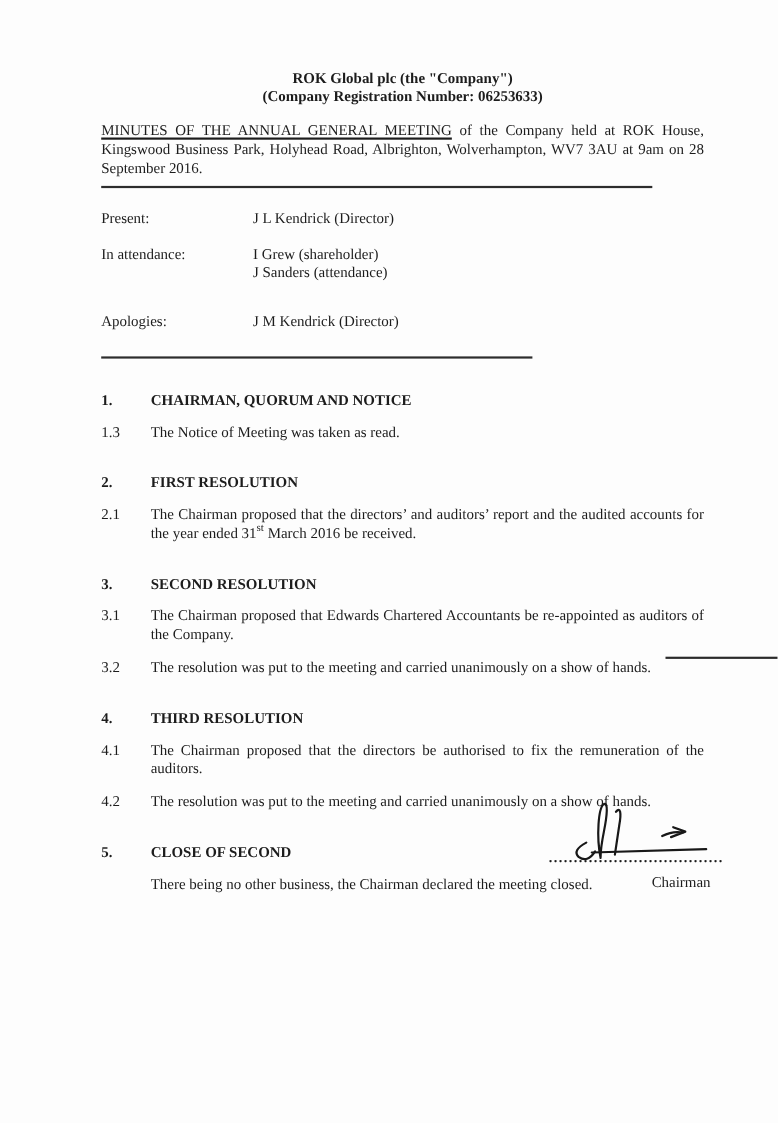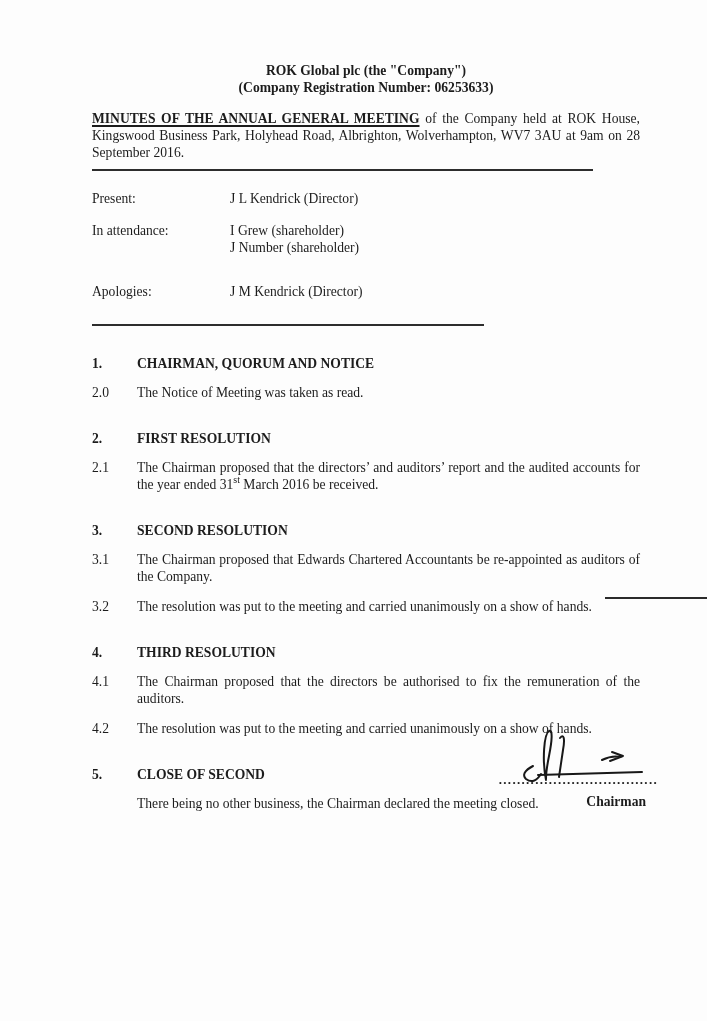--- a/index.html
+++ b/index.html
@@ -12,21 +12,21 @@
     overflow: hidden;
     font-size: 13.6px;
     line-height: 17px;
   }
   .page { padding: 62px 67px 0 92px; }
 
   .doc-header { text-align: center; font-weight: bold; }
 
   .intro { margin-top: 14px; text-align: justify; }
   .intro .lead {
-    font-weight: bold;
+    font-weight: normal;
     text-decoration: underline;
     text-decoration-thickness: 1.5px;
     text-underline-offset: 2px;
   }
 
   .rule { height: 2px; background: #2d2d2d; }
   .rule-1 { margin-top: 8px; width: 501px; }
   .rule-2 { margin-top: 24px; width: 392px; }
 
   .attendance { margin-top: 19px; }
@@ -66,21 +66,21 @@
     position: absolute;
     bottom: 26px; right: 0;
     font-size: 13px;
     font-weight: bold;
     letter-spacing: 1.3px;
     white-space: nowrap;
   }
   .sig-label {
     position: absolute;
     bottom: 4px; right: 12px;
-    font-weight: bold;
+    font-weight: normal;
   }
 </style>
 </head>
 <body>
 
 <div class="page">
 
   <div class="doc-header">
     <div>ROK Global plc (the "Company")</div>
     <div>(Company Registration Number: 06253633)</div>
@@ -94,38 +94,38 @@
 
   <div class="attendance">
     <div class="att-row">
       <div class="att-label">Present:</div>
       <div>J L Kendrick (Director)</div>
     </div>
     <div class="att-row gap-sm">
       <div class="att-label">In attendance:</div>
       <div>
         <div>I Grew (shareholder)</div>
-        <div>J Number (shareholder)</div>
+        <div>J Sanders (attendance)</div>
       </div>
     </div>
     <div class="att-row gap-lg">
       <div class="att-label">Apologies:</div>
       <div>J M Kendrick (Director)</div>
     </div>
   </div>
 
   <div class="rule rule-2"></div>
 
   <div class="section">
     <div class="sec-head">
       <div class="num-col">1.</div>
       <div>CHAIRMAN, QUORUM AND NOTICE</div>
     </div>
     <div class="item">
-      <div class="num-col">2.0</div>
+      <div class="num-col">1.3</div>
       <div class="item-text">The Notice of Meeting was taken as read.</div>
     </div>
   </div>
 
   <div class="section">
     <div class="sec-head">
       <div class="num-col">2.</div>
       <div>FIRST RESOLUTION</div>
     </div>
     <div class="item">

